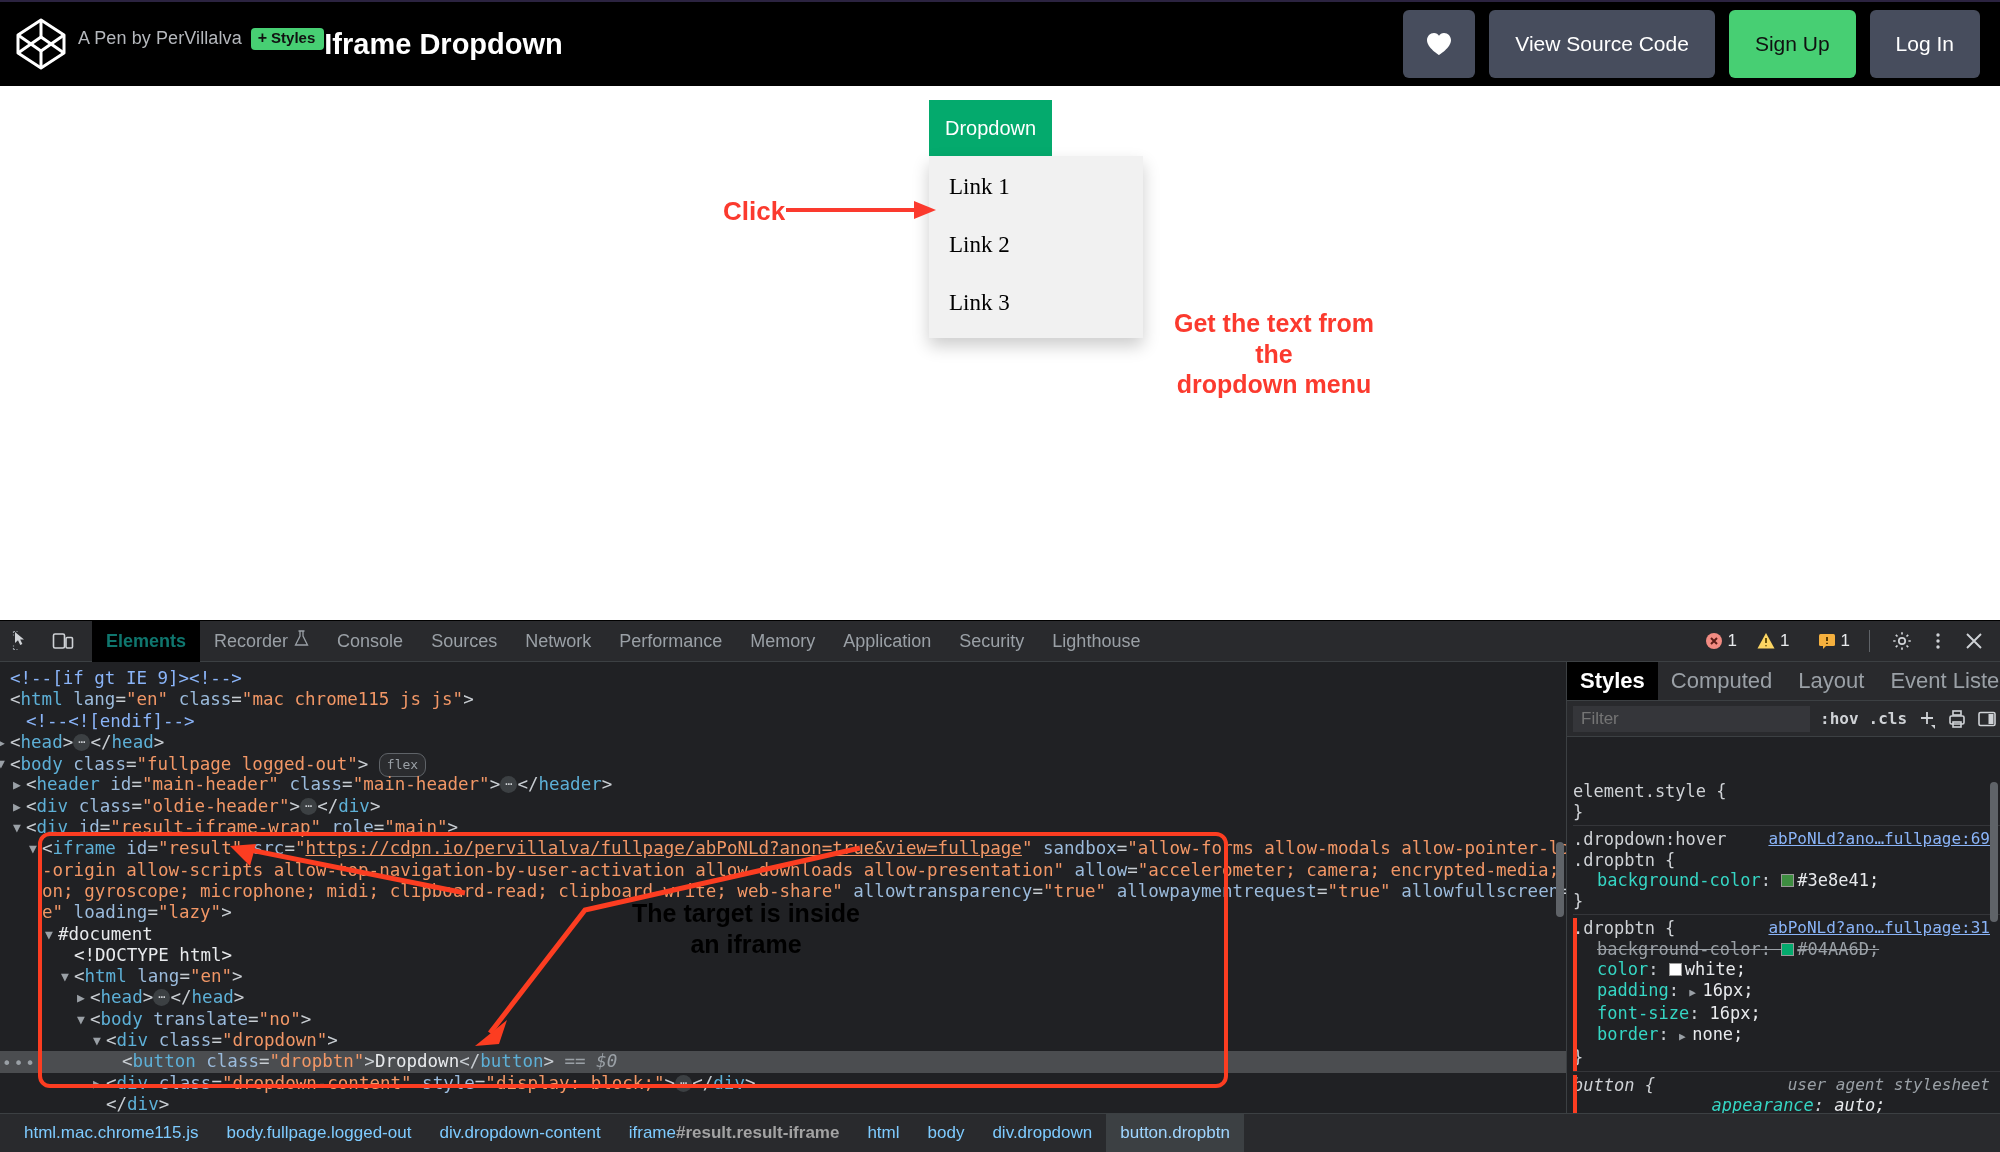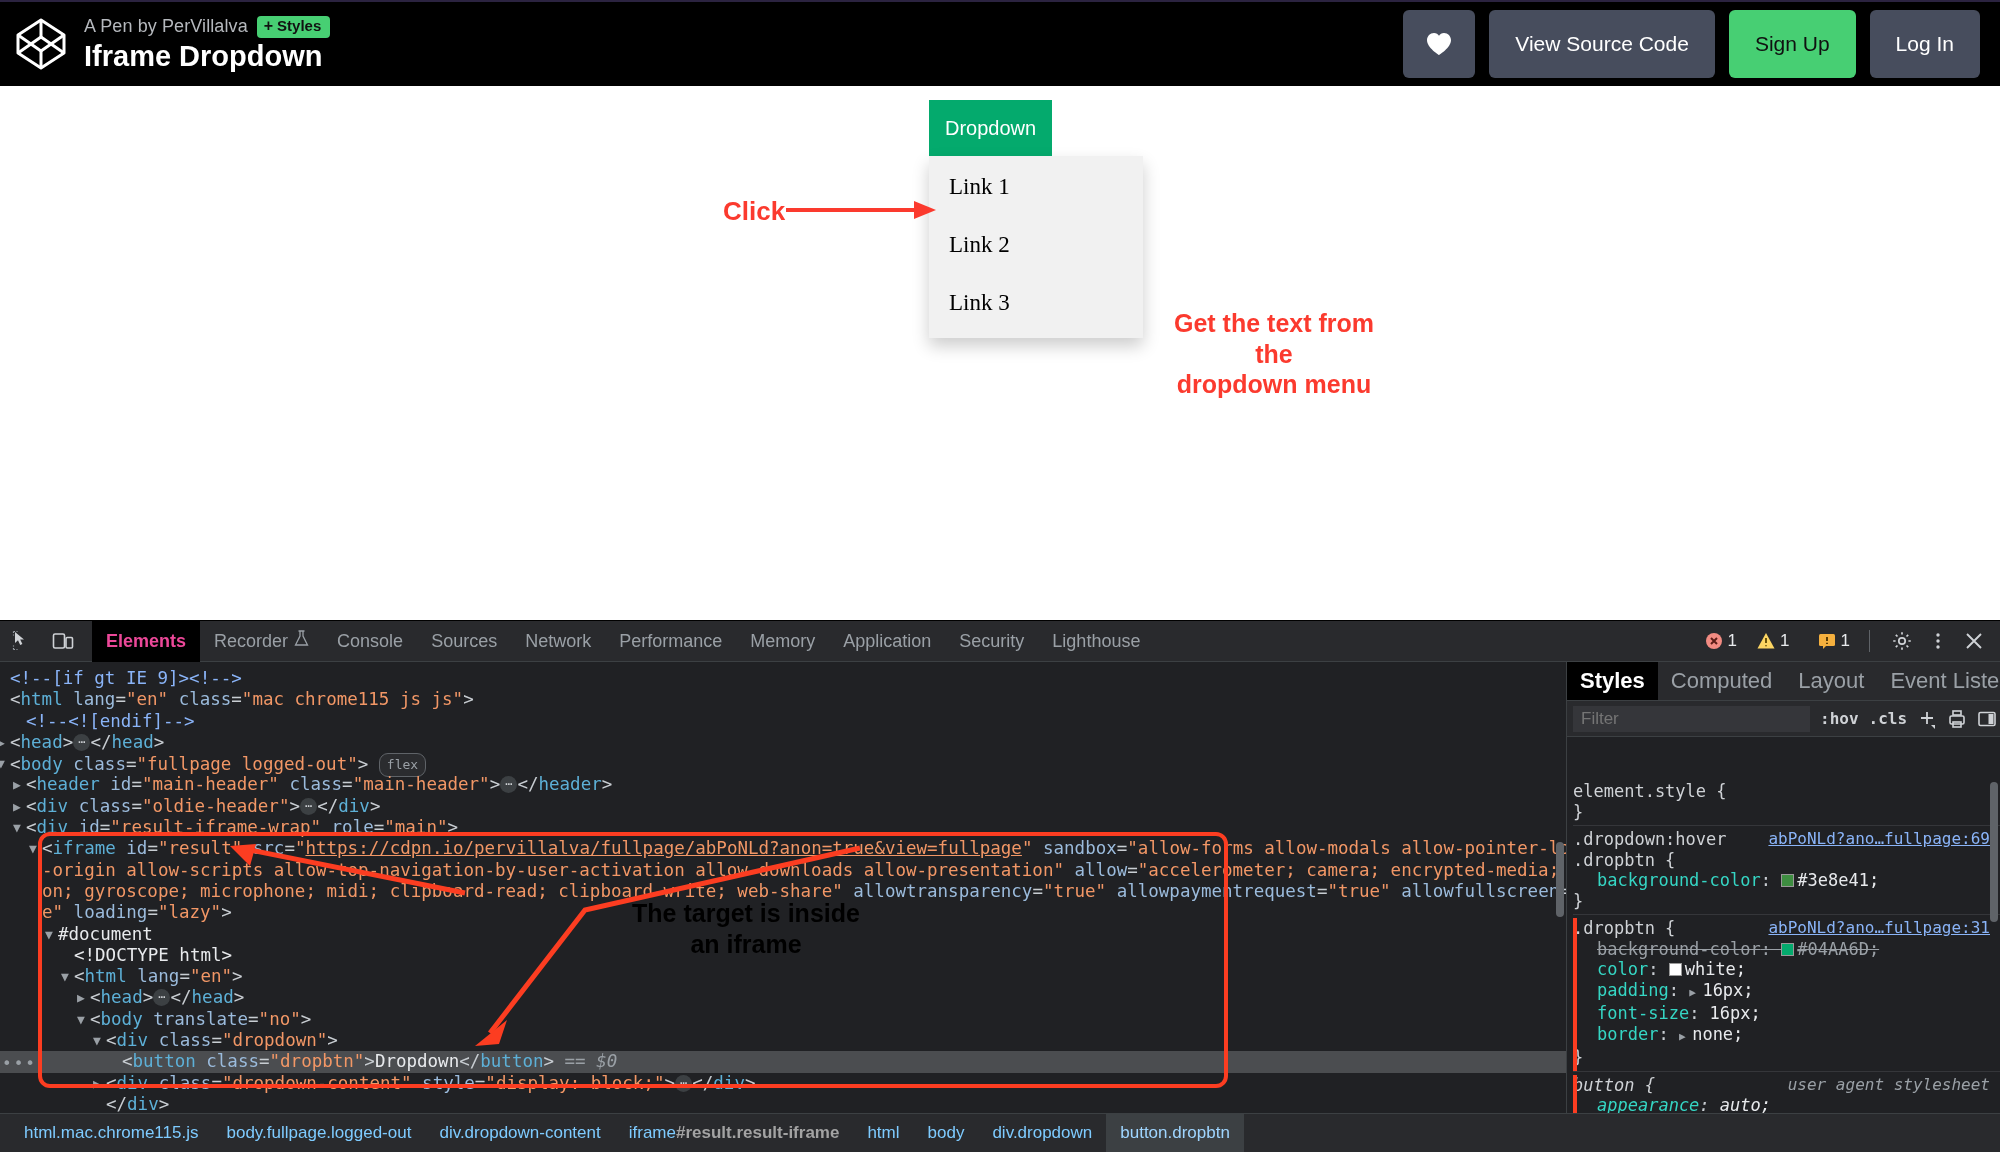--- a/index.html
+++ b/index.html
@@ -17,21 +17,21 @@
     position:absolute; left:0; top:0; width:2000px; height:86px;
     background:#000000;
     border-top:2px solid #2b2340;
     display:flex; align-items:center;
   }
   #cp-logo{
     margin-left:10px; width:62px; height:62px;
     display:flex; align-items:center; justify-content:center;
   }
   #cp-logo svg{ display:block; }
-  #cp-title-block{ margin-left:12px; display:flex; flex-direction:column; justify-content:center; }
+  #cp-title-block{ margin-left:6px; display:flex; justify-content:center; }
   #cp-byline{ display:flex; align-items:center; gap:9px; height:24px; }
   .cp-byline-text{ color:#b5b8bd; font-size:18px; letter-spacing:.1px; }
   #cp-follow{
     background:#47cf73; color:#111; font-size:15px; font-weight:700;
     border-radius:4px; padding:2px 9px 3px 7px; display:inline-flex;
     align-items:center; gap:4px; line-height:1.1; cursor:pointer;
   }
   #cp-follow .plus{ font-size:16px; font-weight:800; line-height:1; }
   #cp-pentitle{ color:#ffffff; font-size:29px; font-weight:700; line-height:1.15; margin-top:1px;}
   #cp-actions{ margin-left:auto; margin-right:20px; display:flex; align-items:center; gap:14px; }
@@ -88,21 +88,21 @@
   .dt-tool-icon{
     width:34px; height:34px; margin-left:6px; display:flex; align-items:center;
     justify-content:center; cursor:pointer; border-radius:3px;
   }
   .dt-tool-icon svg{ display:block; }
   #dt-tabs{ display:flex; align-items:stretch; height:41px; margin-left:12px; }
   .dt-tab{
     display:flex; align-items:center; padding:0 14px; font-size:18px; color:#9aa0a6;
     cursor:pointer; white-space:nowrap; gap:6px;
   }
-  .dt-tab.active{ background:#000000; color:#ec4899; font-weight:700; }
+  .dt-tab.active{ background:#000000; color:#0f766e; font-weight:700; }
   #dt-toolbar-right{
     margin-left:auto; display:flex; align-items:center; gap:0px; padding-right:10px;
   }
   .dt-counter{
     display:flex; align-items:center; gap:5px; font-size:17px; color:#e8eaed;
     padding:3px 7px; border-radius:4px; cursor:pointer;
   }
   .dt-counter + .dt-counter{ margin-left:6px; }
   .dt-sep{ width:1px; height:22px; background:#5f6368; margin:0 12px; }
   .dt-icon-btn{ width:32px; height:32px; display:flex; align-items:center; justify-content:center; cursor:pointer; margin-left:4px;}
@@ -190,21 +190,21 @@
   .sel-line{ display:flex; justify-content:space-between; padding-right:10px; white-space:pre;}
   .selector{ color:#cfd2d6; }
   .origin{ color:#8ab4f8; text-decoration:underline; cursor:pointer; font-size:16px;}
   .prop{ padding-left:24px; white-space:pre; }
   .pname{ color:#35d6c4; }
   .pval{ color:#e8eaed; }
   .pval-strike, .pname-strike{ text-decoration:line-through; color:#9aa0a6; }
   .swatch{ display:inline-block; width:13px; height:13px; border:1px solid #999; vertical-align:-1px; margin-right:3px;}
   .tri{ color:#9aa0a6; font-size:11px; }
   .ua{ color:#9aa0a6; font-style:italic; font-size:16px; }
-  .rule.ua-rule .selector, .rule.ua-rule .prop{ font-style:italic; }
+  .rule.ua-rule .selector, .rule.ua-rule .prop{ font-style:italic;text-align:center; }
   .rule.ua-rule .pname{ color:#35d6c4; }
   .red-edge{ position:absolute; left:0; top:0; width:4px; bottom:0; background:#fc3d21; }
   #styles-scroll{ position:absolute; right:2px; top:120px; width:8px; height:140px; background:#5f6368; border-radius:4px;}
 </style>
 </head>
 <body>
 
 <div id="cp-header">
   <div id="cp-logo">
     <svg width="54" height="54" viewBox="0 0 54 54">

